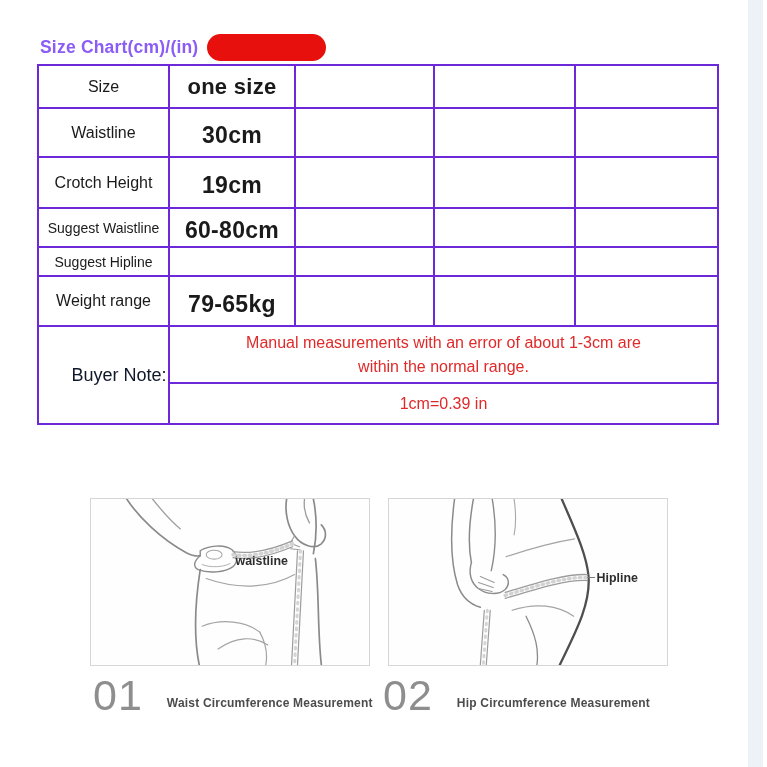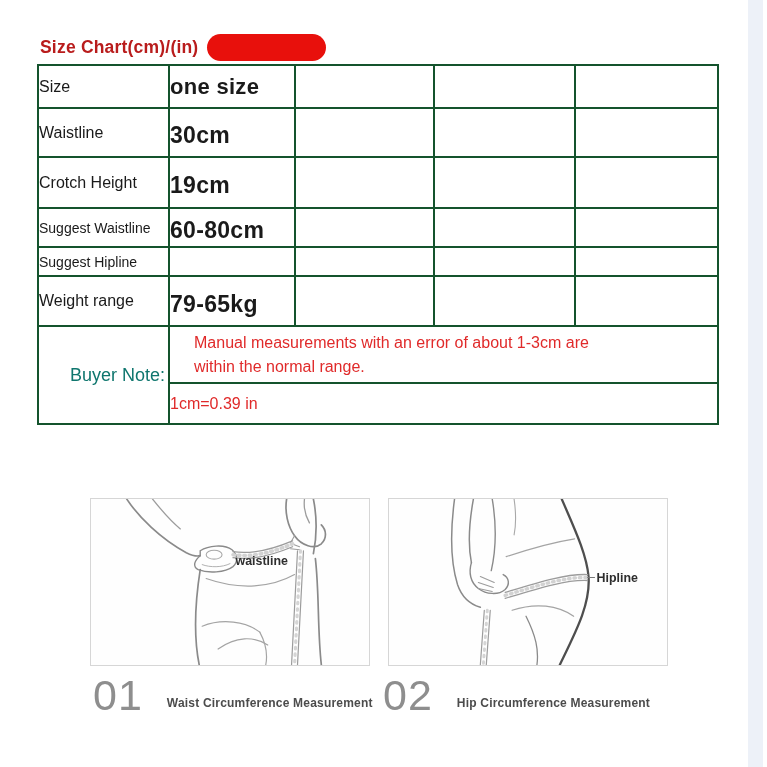--- a/index.html
+++ b/index.html
@@ -7,27 +7,27 @@
   body { font-family:"Liberation Sans", sans-serif; }
   #stage {
     position:relative; width:767px; height:767px; background:#fff;
     overflow:hidden; margin:0 auto;
   }
   
   .right-strip { position:absolute; top:0; width:15px; height:767px; }
 
   
   .hdr { position:absolute; left:40px; top:34px; display:flex; align-items:center; }
-  .hdr .ttl { font-size:17.5px; font-weight:bold; color:#b91c1c; letter-spacing:0.2px; }
+  .hdr .ttl { font-size:17.5px; font-weight:bold; color:#8b5cf6; letter-spacing:0.2px; }
   .hdr .pill { width:119px; height:27px; border-radius:13.5px; margin-left:9px; }
 
   
   table.size { position:absolute; left:37px; top:64px; width:681px;
     border-collapse:collapse; table-layout:fixed; }
-  table.size td { border:2px solid #14532d; vertical-align:middle;
+  table.size td { border:2px solid #6d28d9; text-align:center; vertical-align:middle;
     color:#1a1a1a; overflow:hidden; }
   td.lbl { font-size:16px; }
   td.lbl.sm { font-size:14px; }
   td.val { font-weight:bold; font-size:23px; padding-top:6px; letter-spacing:0.3px;margin-left:32px; }
   tr.r1 td.val { font-size:22px; padding-top:0; }
   tr.r1 { height:43px; } tr.r2 { height:49px; } tr.r3 { height:51px; }
   tr.r4 { height:39px; } tr.r5 { height:29px; } tr.r6 { height:50px; }
   tr.n1 { height:57px; } tr.n2 { height:41px; }
   td.note-lbl { font-size:18px; }
   td.note-body { font-size:16px; line-height:1.45; padding:2px 24px; }
@@ -106,21 +106,21 @@
       <td></td>
     </tr>
     <tr class="r6">
       <td class="lbl">Weight range</td>
       <td class="val">79-65kg</td>
       <td></td>
       <td></td>
       <td></td>
     </tr>
     <tr class="n1">
-      <td class="note-lbl red" rowspan="2" style="color: #0f766e; padding-left: 31px;">Buyer Note:</td>
+      <td class="note-lbl red" rowspan="2" style="color: #0f172a; padding-left: 31px;">Buyer Note:</td>
       <td class="note-body red" colspan="4" style="color: rgb(224, 42, 42);">
         <span style="display:block">Manual measurements with an error of about 1-3cm are</span>
         <span style="display:block">within the normal range.</span>
       </td>
     </tr>
     <tr class="n2">
       <td class="note-conv red" colspan="4" style="color: rgb(224, 42, 42);">1cm=0.39 in</td>
     </tr>
   </tbody>
     </table>

